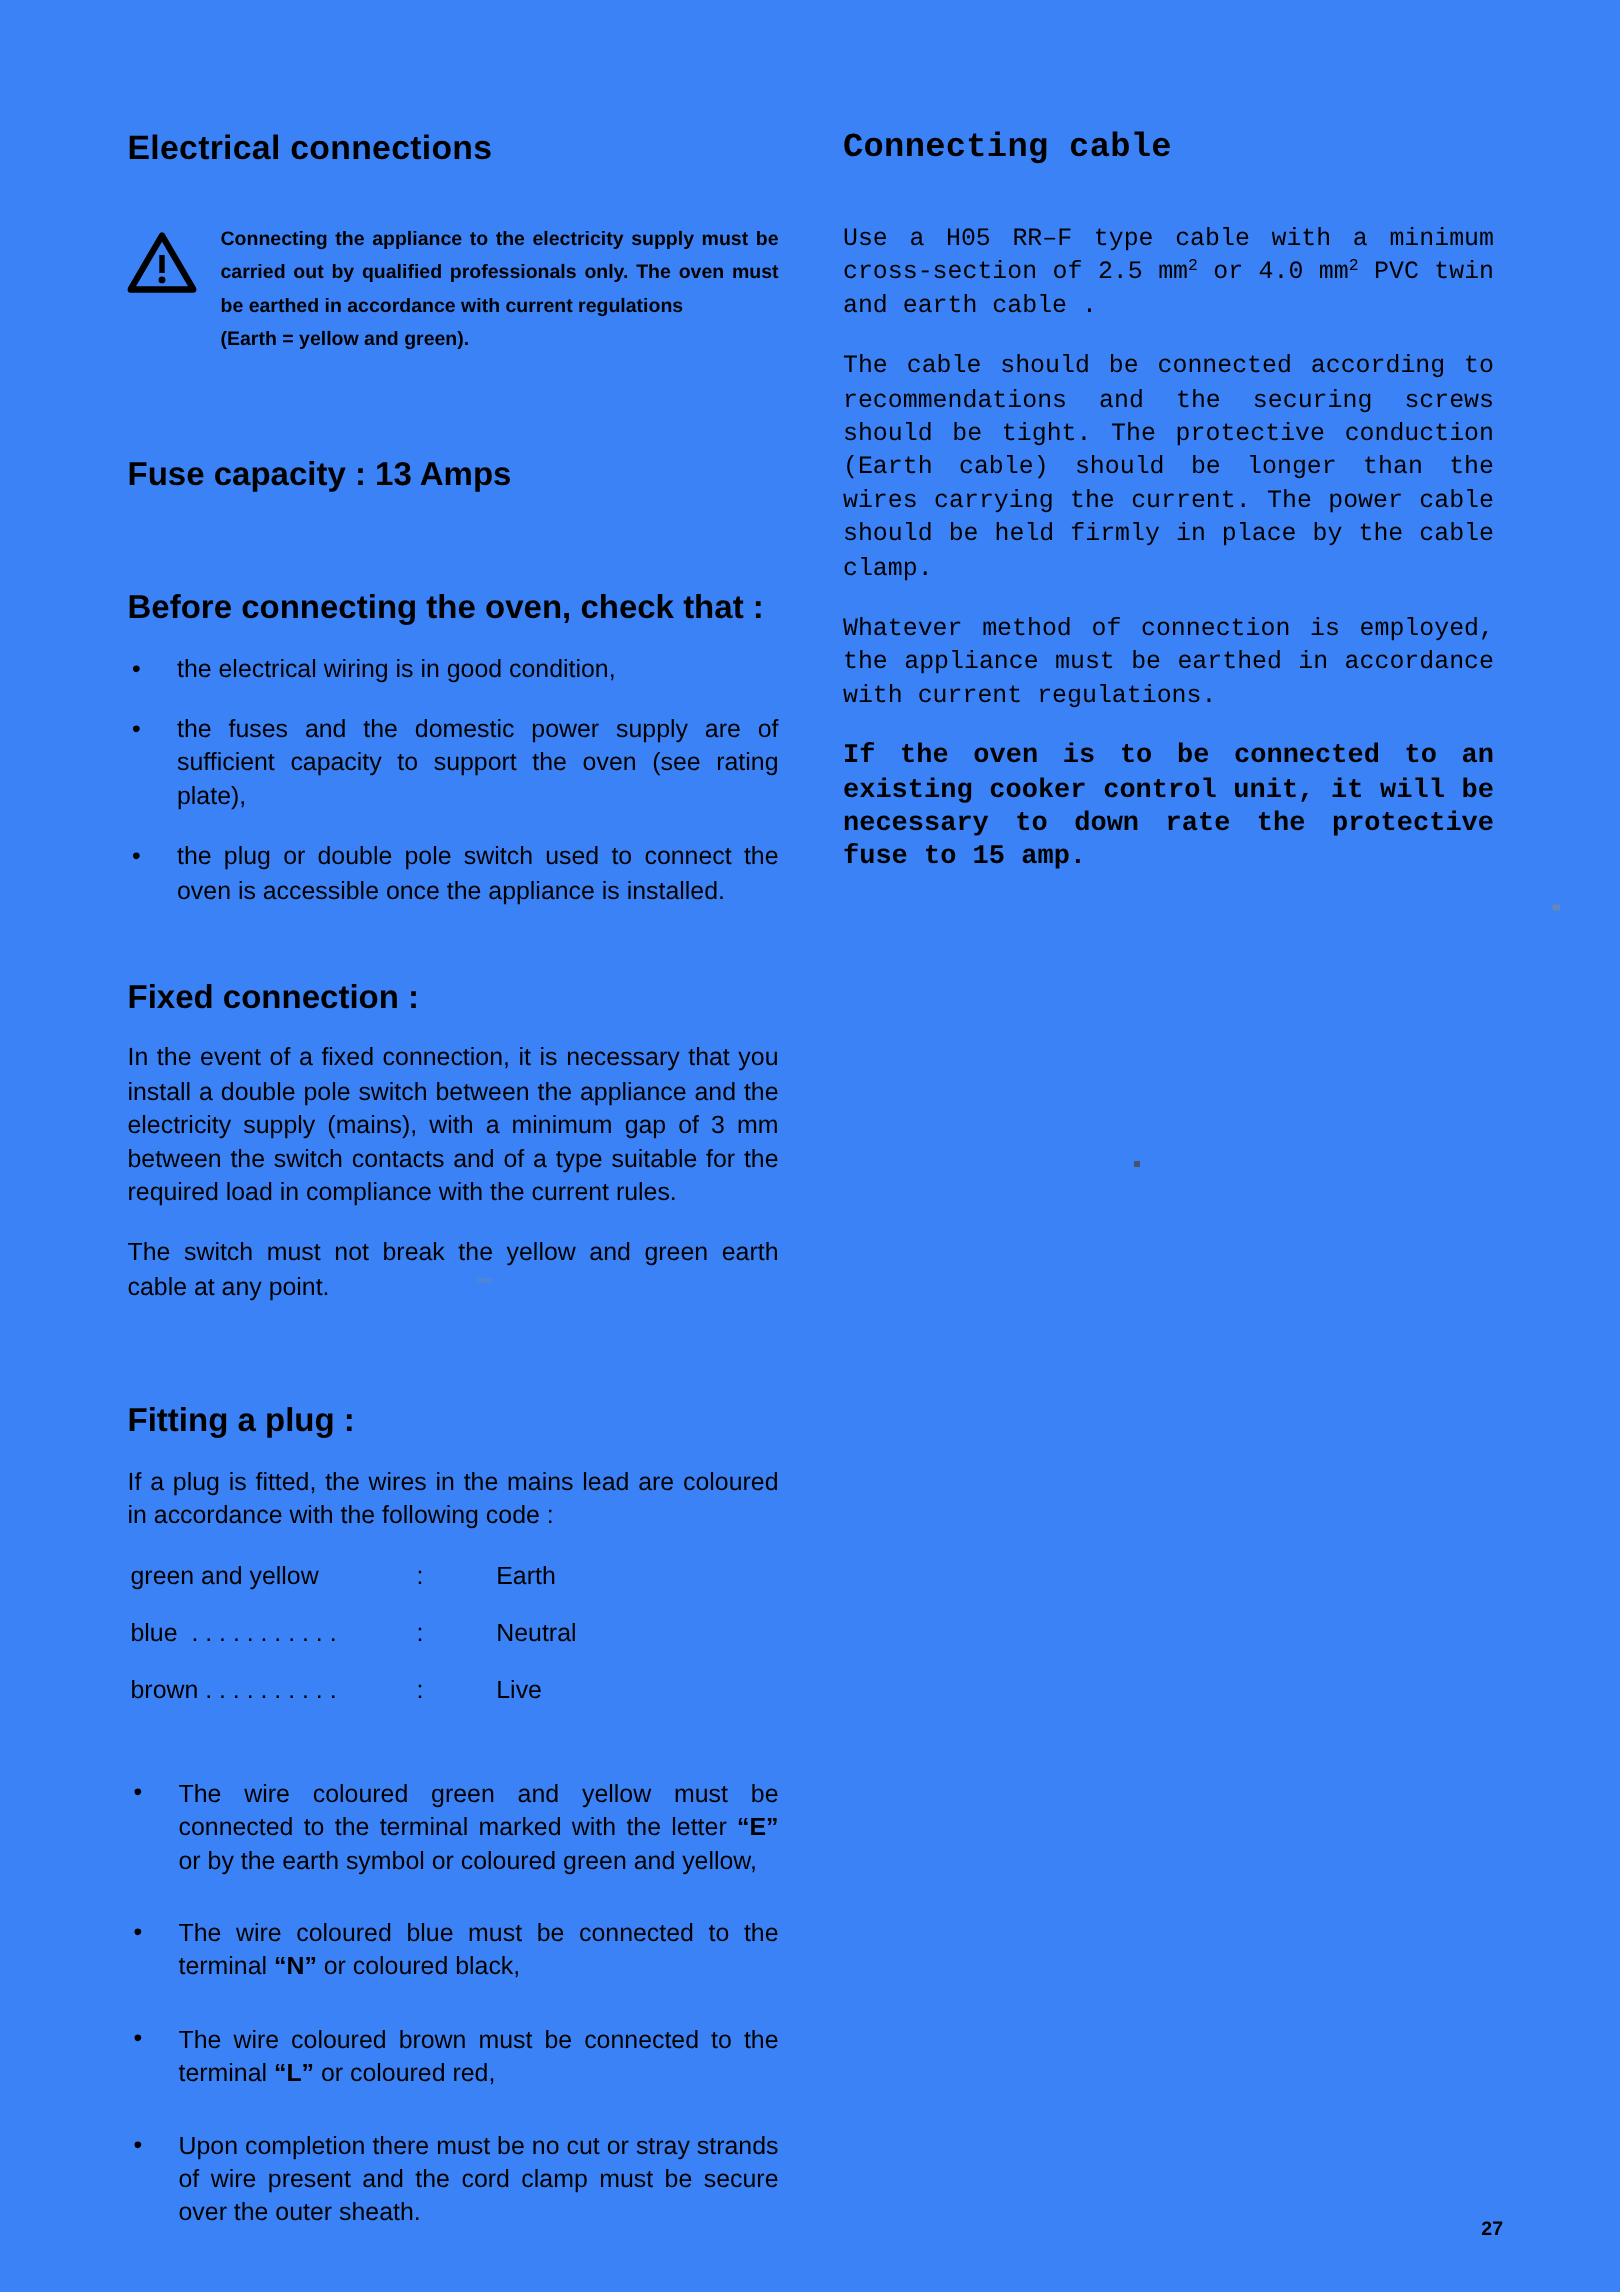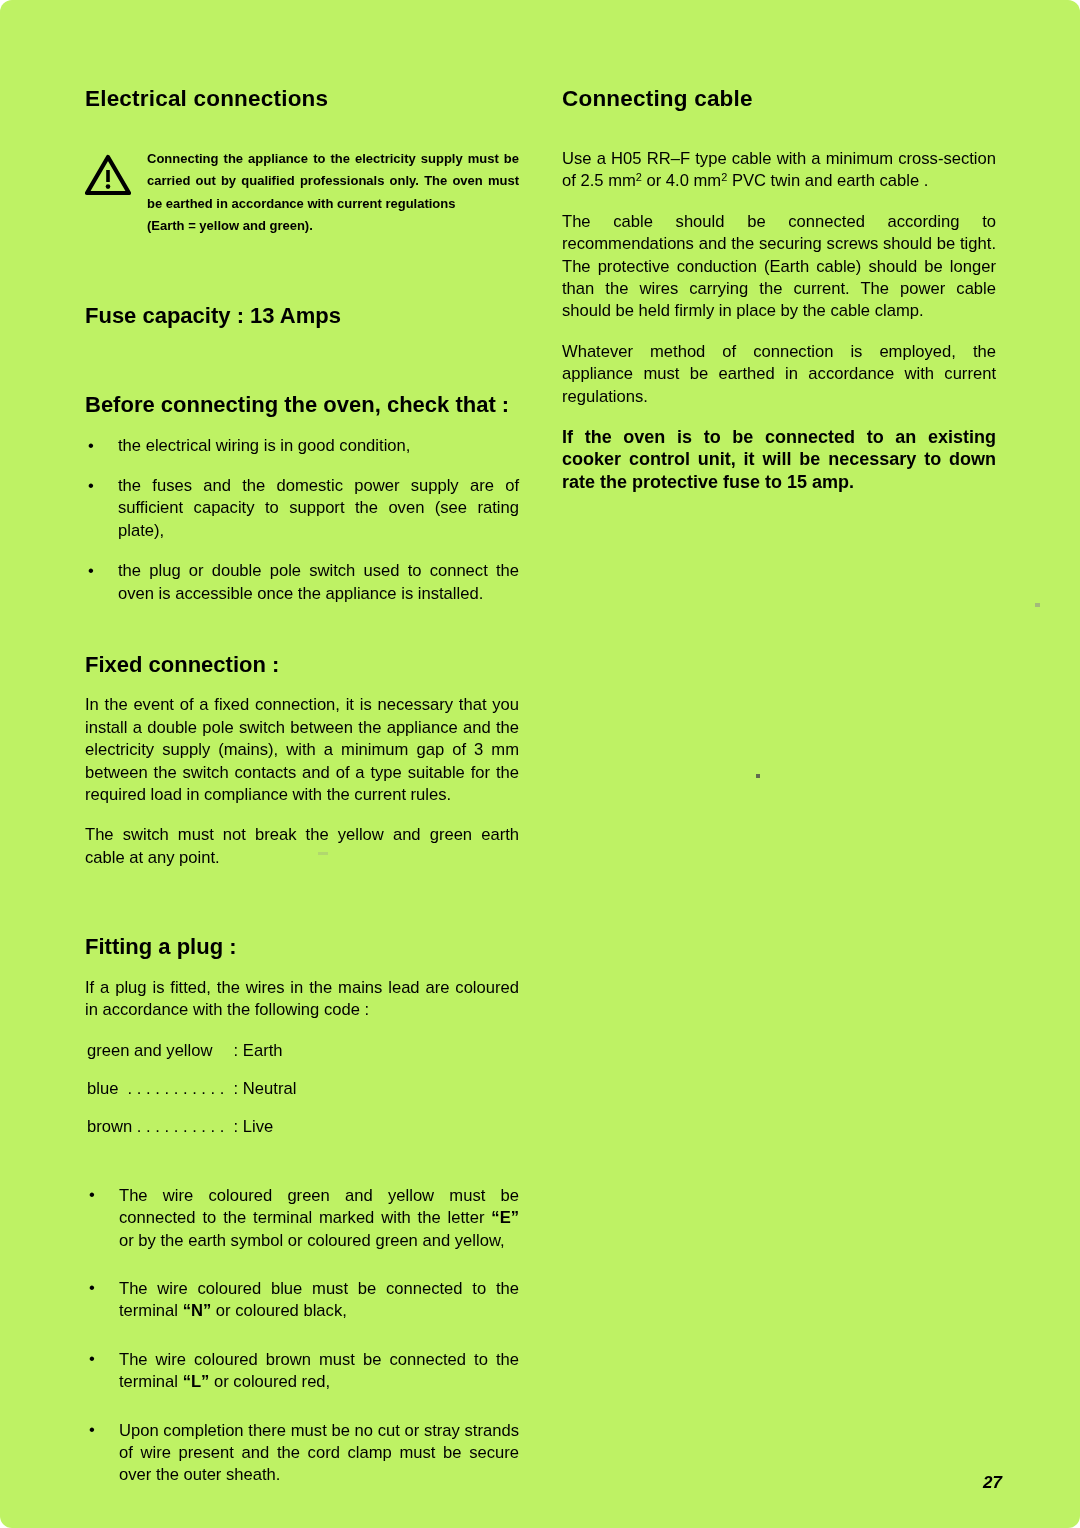--- a/index.html
+++ b/index.html
@@ -12,32 +12,31 @@
     height: 1528px;
     position: relative;
     font-family: "Liberation Sans", sans-serif;
     color: #000000;
     overflow: hidden;
   }
 
   .page {
     position: absolute;
     inset: 0;
-    background: #bef264;
-    border-radius: 12px;
+    background: #3b82f6;
   }
 
   
   .col {
     position: absolute;
     top: 86px;
     width: 434px;
   }
   .col-left  { left: 85px; }
-  .col-right { left: 562px; }
+  .col-right { left: 562px; font-family: Liberation Mono, monospace; }
 
   
   .h-section {
     font-size: 22.5px;
     font-weight: bold;
     letter-spacing: 0.2px;
     line-height: 1.15;
     margin: 0 0 36px 0;
   }
 
@@ -134,40 +133,40 @@
     margin: 0 0 0 2px;
     padding: 0;
     list-style: none;
   }
   .codes li {
     display: flex;
     font-size: 16.6px;
     line-height: 22.4px;
     margin-bottom: 16px;
     white-space: pre;
+    gap: 44px;
   }
   .codes li:last-child { margin-bottom: 0; }
   .codes .cname {
     width: 142px;
     flex: 0 0 142px;
   }
   .codes .cval { }
 
   
   .gap-lg { height: 34px; }
   .gap-xl { height: 46px; }
 
   
   .pageno {
     position: absolute;
     right: 78px;
     bottom: 35px;
-    font-size: 17px;
-    font-weight: bold;
-    font-style: italic;
+    font-size: 13px;
+    font-weight: bold;
   }
 
   
   .speck {
     position: absolute;
     background: #8c8c8c;
     opacity: 0.55;
   }
 </style>
 </head>

